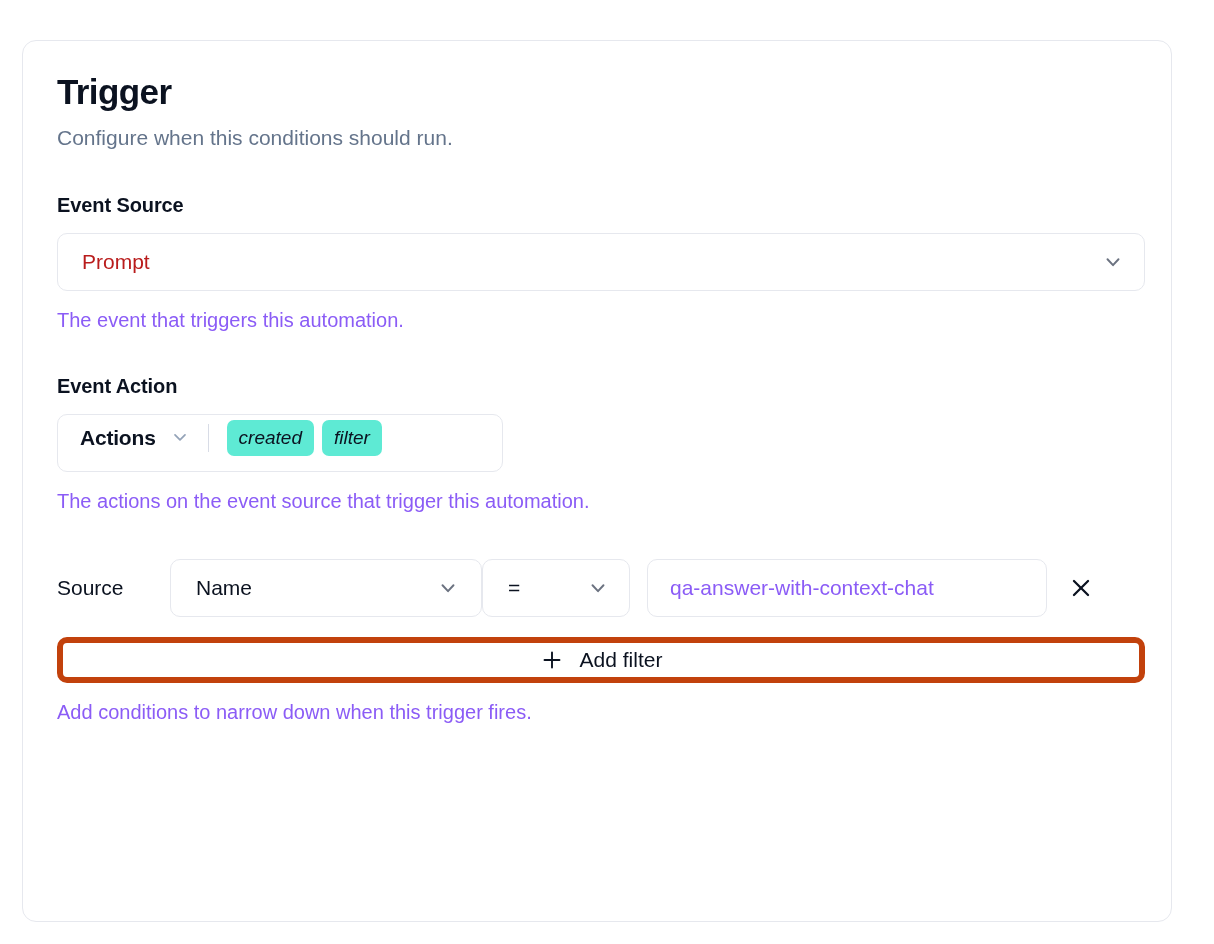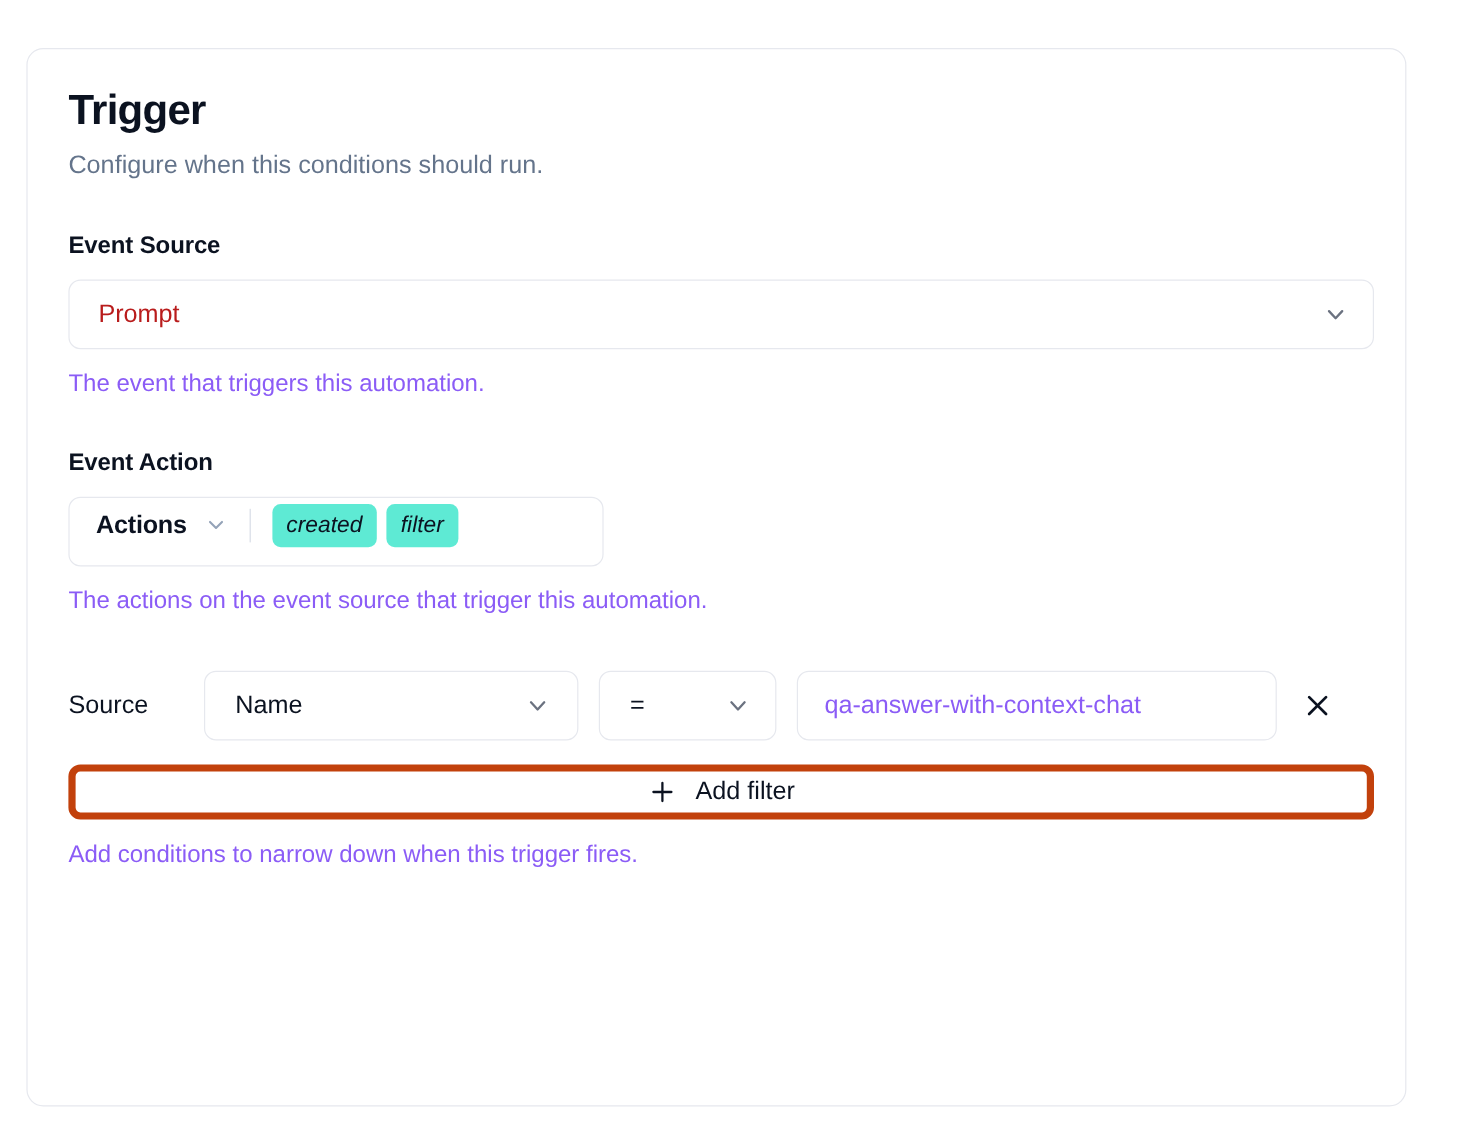--- a/index.html
+++ b/index.html
@@ -176,21 +176,20 @@
     border-radius: 10px;
     background: #ffffff;
     display: flex;
     align-items: center;
     justify-content: space-between;
     cursor: pointer;
   }
   .fsel.field-sel {
     width: 312px;
     padding: 0 22px 0 25px;
-    margin-right: 17px;
   }
   .fsel.op-sel {
     width: 148px;
     padding: 0 20px 0 25px;
     margin-right: 17px;
   }
   .fsel-value {
     font-size: 21px;
     color: #0b1220;
   }

